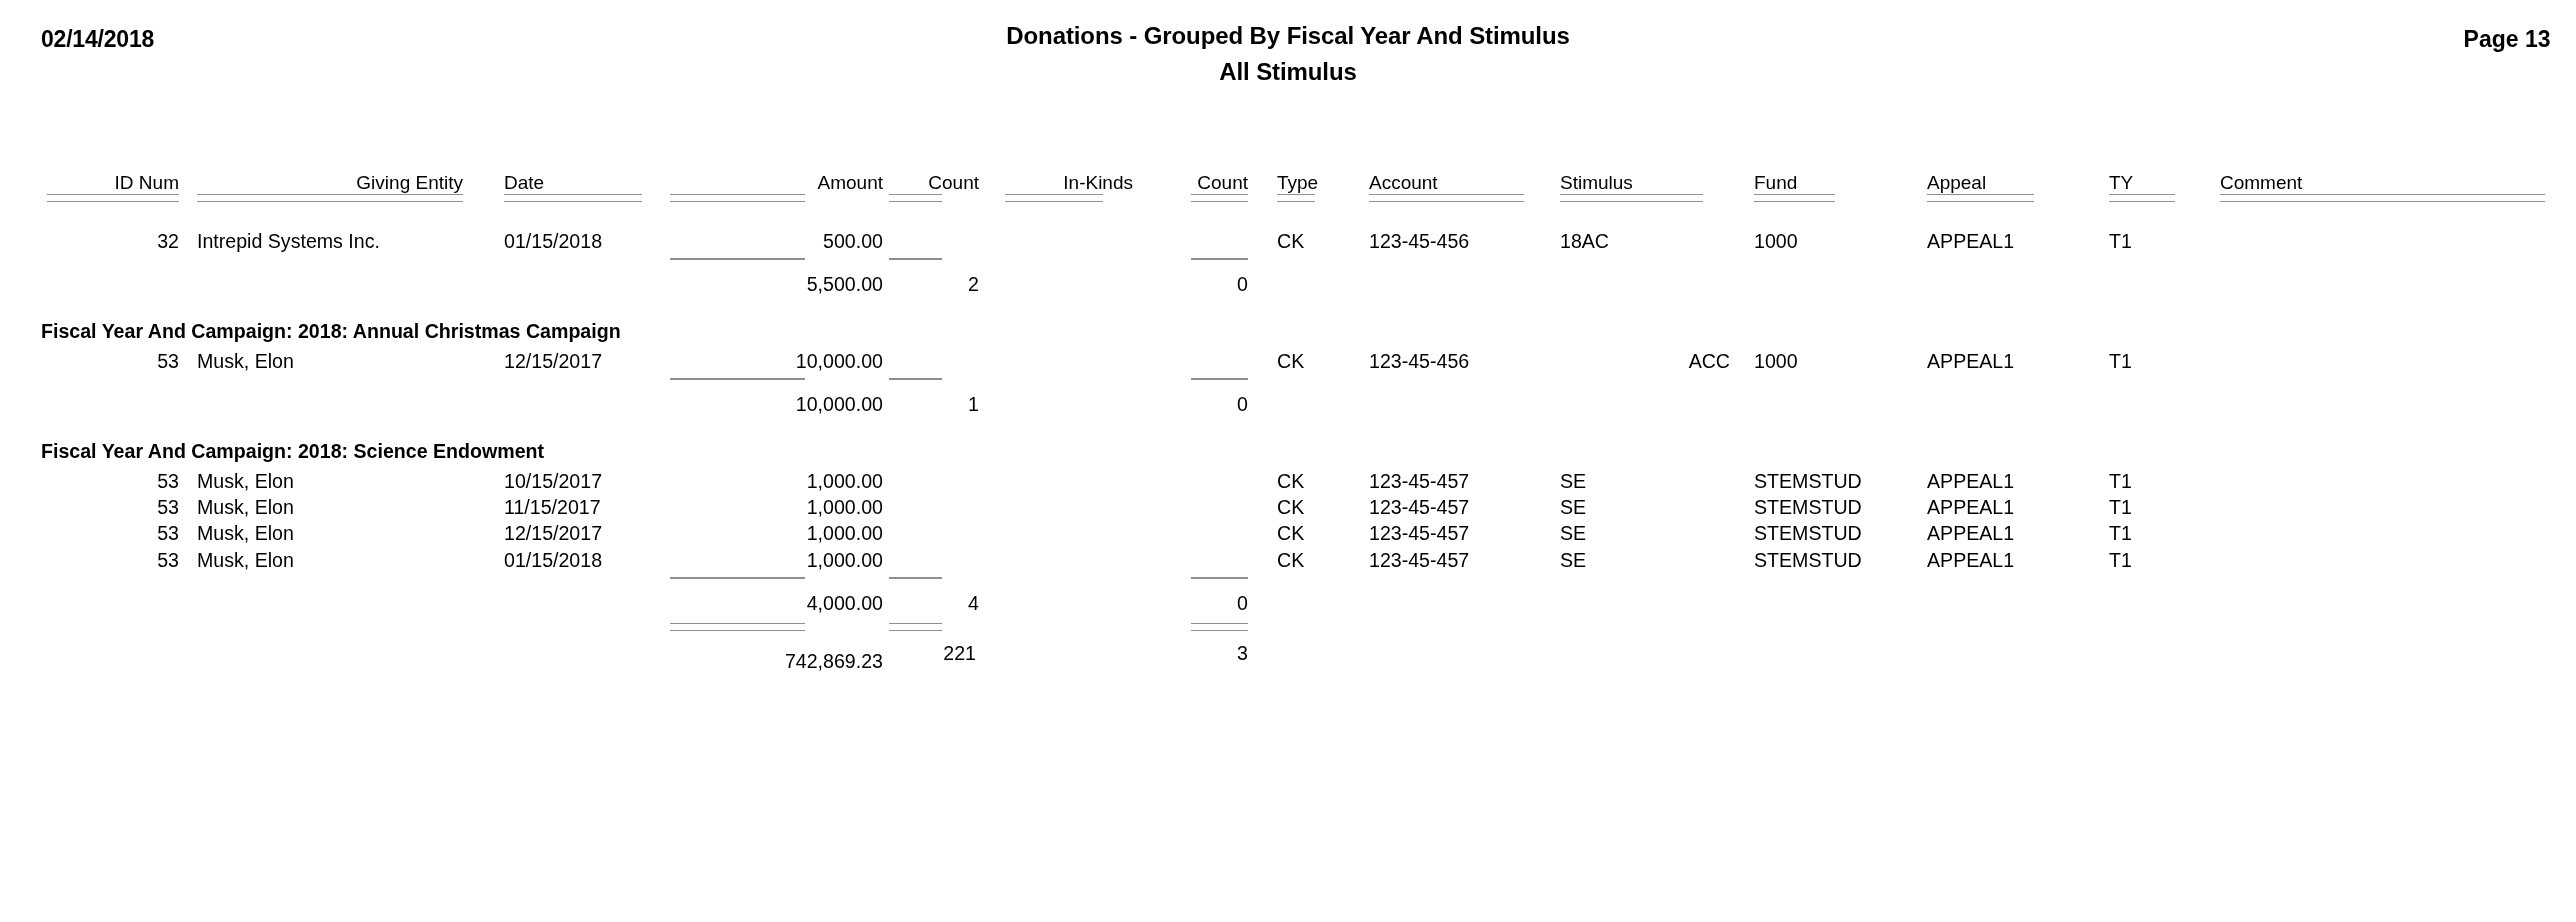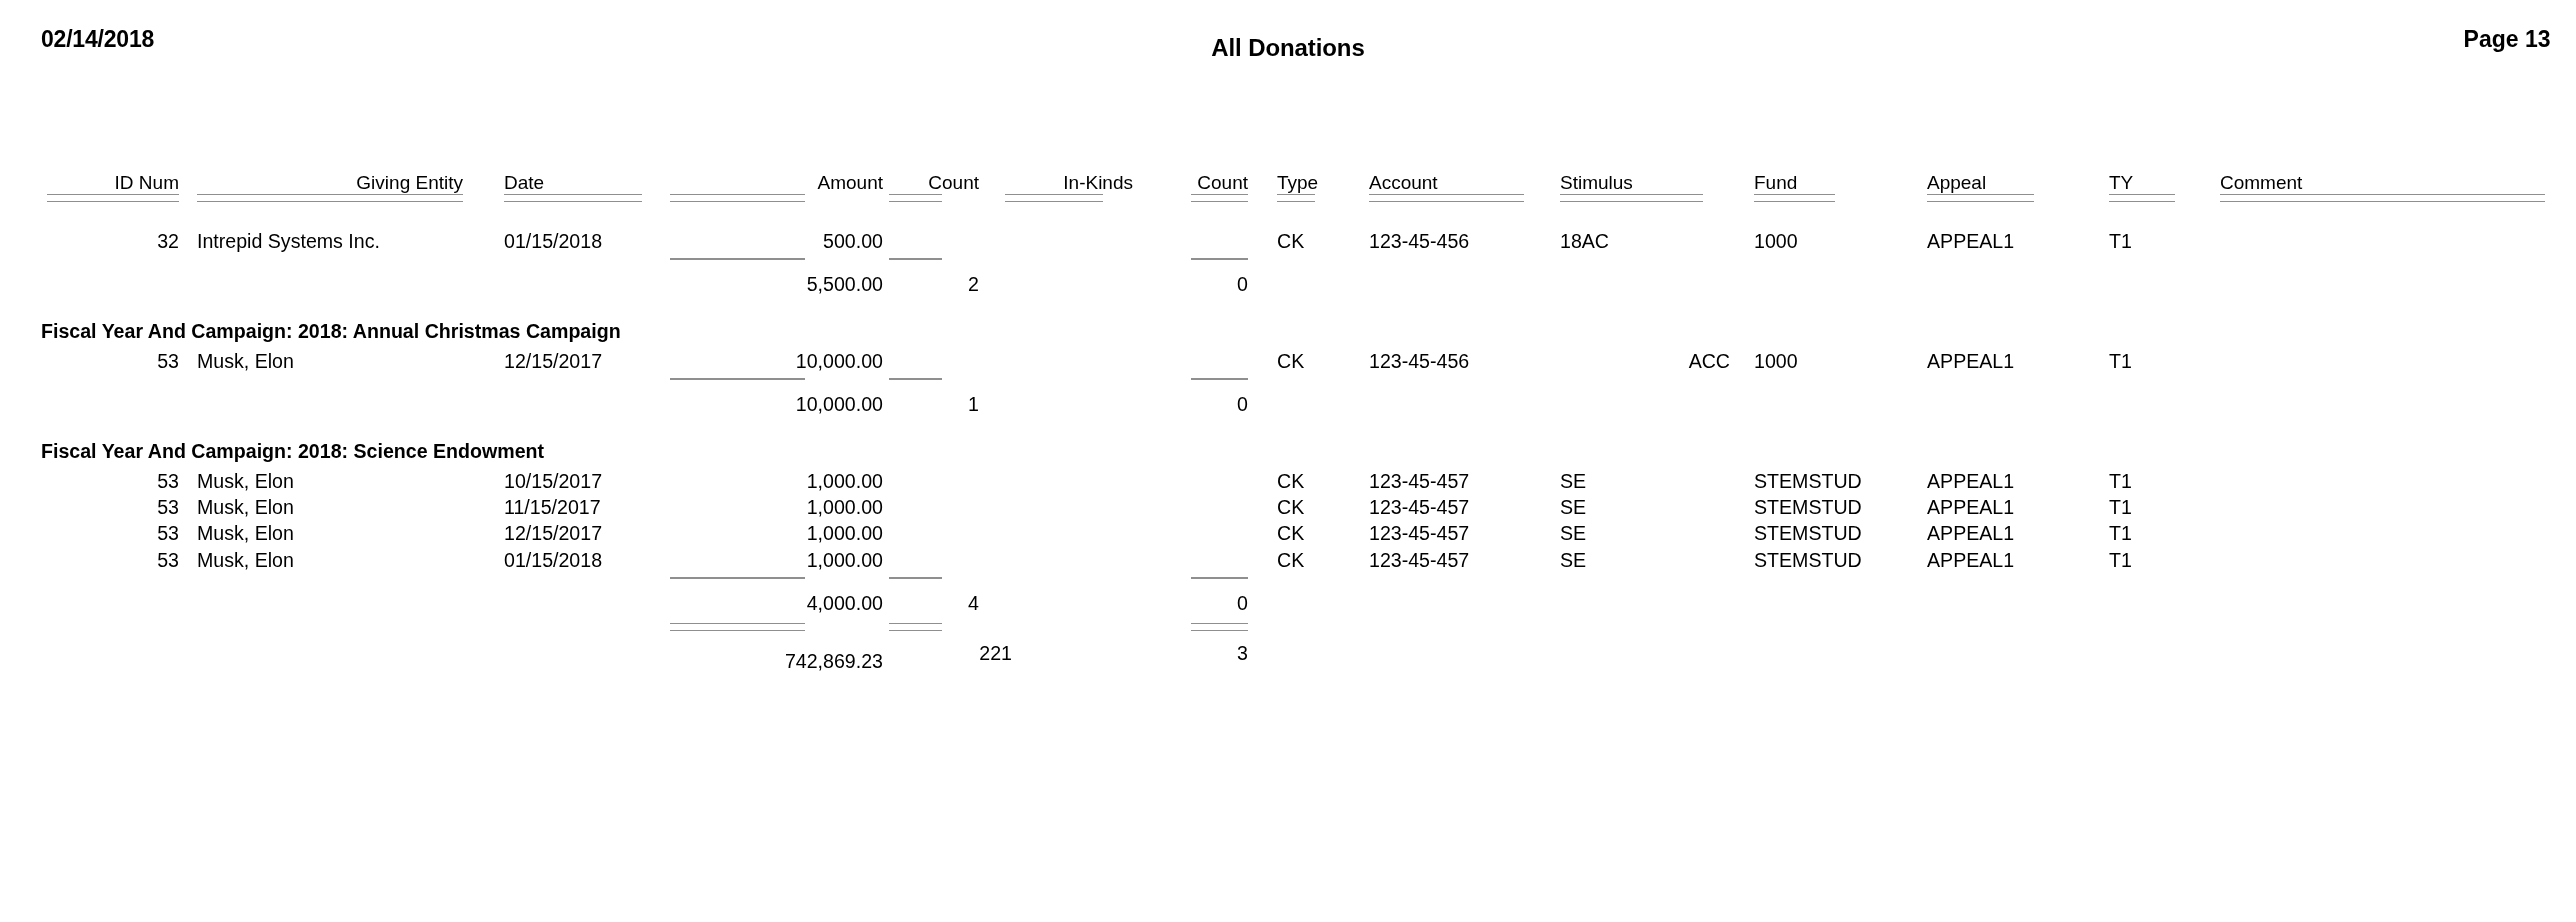--- a/index.html
+++ b/index.html
@@ -114,21 +114,22 @@
     line-height: 19.6px;
     white-space: nowrap;
   }
 </style>
 </head>
 <body>
 
 <div class="page-header">
   <div class="hdr-date">02/14/2018</div>
   <div class="hdr-title-wrap">
-    <div class="hdr-subtitle">All Donations</div>
+    <div class="hdr-title">Donations - Grouped By Fiscal Year And Stimulus</div>
+    <div class="hdr-subtitle">All Stimulus</div>
   </div>
   <div class="hdr-page">Page 13</div>
 </div>
 
 <div class="report" id="report-body">
     <div class="colhead" style="left: 47px; top: 173px; width: 132px; text-align: right;">ID Num</div>
     <div class="rule double" style="left: 47px; top: 194px; width: 132px;"></div>
     <div class="colhead" style="left: 197px; top: 173px; width: 266px; text-align: right;">Giving Entity</div>
     <div class="rule double" style="left: 197px; top: 194px; width: 266px;"></div>
     <div class="colhead" style="left: 504px; top: 173px; width: 138px; text-align: left;">Date</div>
@@ -238,16 +239,16 @@
     <div class="rule single" style="left: 670px; top: 577px; width: 135px;"></div>
     <div class="rule single" style="left: 889px; top: 577px; width: 53px;"></div>
     <div class="rule single" style="left: 1191px; top: 577px; width: 57px;"></div>
     <div class="cell" style="left: 670px; top: 594px; width: 213px; text-align: right;">4,000.00</div>
     <div class="cell" style="left: 822px; top: 594px; width: 157px; text-align: right;">4</div>
     <div class="cell" style="left: 1133px; top: 594px; width: 115px; text-align: right;">0</div>
     <div class="rule double" style="left: 670px; top: 623px; width: 135px;"></div>
     <div class="rule double" style="left: 889px; top: 623px; width: 53px;"></div>
     <div class="rule double" style="left: 1191px; top: 623px; width: 57px;"></div>
     <div class="cell" style="left: 670px; top: 644px; width: 213px; text-align: right; margin-top: 8px;">742,869.23</div>
-    <div class="cell" style="left: 855px; top: 644px; width: 157px; text-align: right;">221</div>
+    <div class="cell" style="left: 819px; top: 644px; width: 157px; text-align: right;">221</div>
     <div class="cell" style="left: 1133px; top: 644px; width: 115px; text-align: right;">3</div>
   </div>
 
 
 </body></html>

